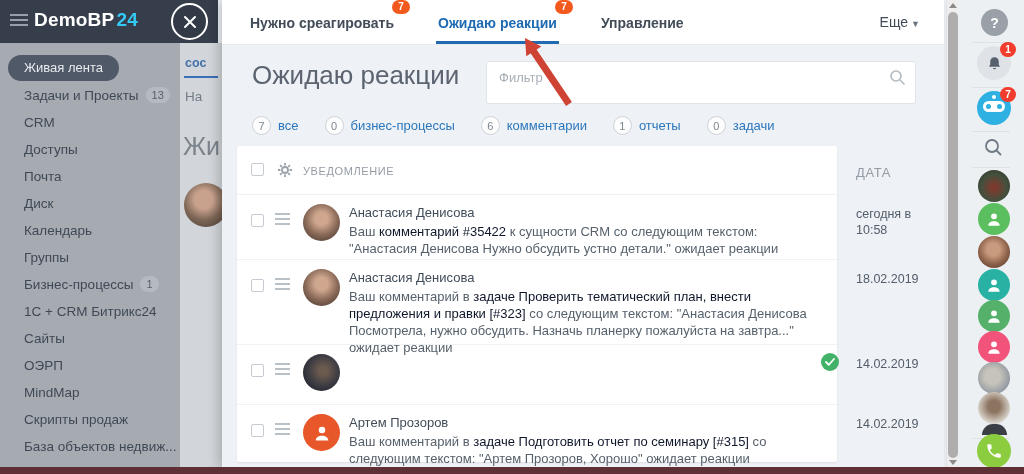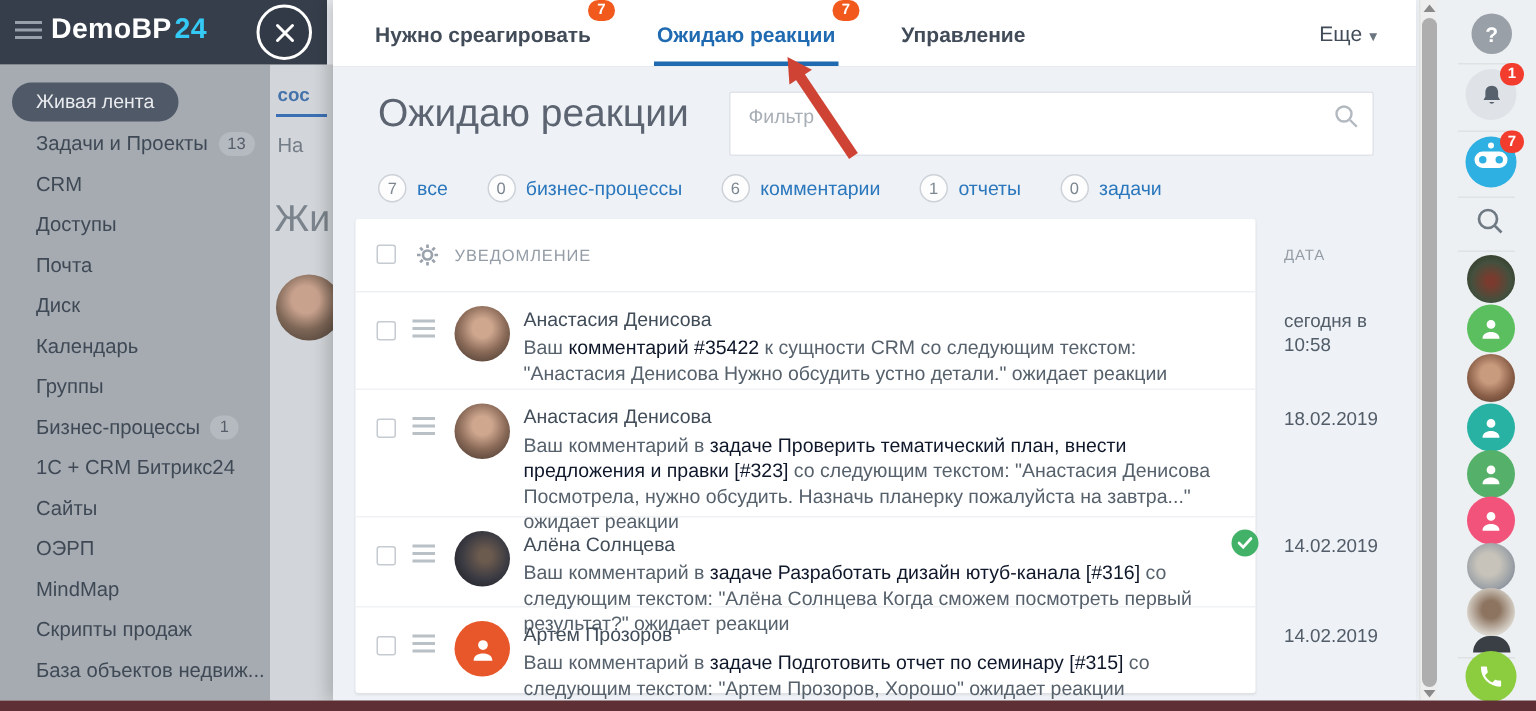--- a/index.html
+++ b/index.html
@@ -58,21 +58,21 @@
   .chips { position:absolute; left:30px; top:70px; display:flex; gap:26px; align-items:center; }
   .chip { display:flex; align-items:center; cursor:pointer; }
   .chip-count { width:19px; height:19px; border:1px solid #cdd2d8; border-radius:50%; font-size:11px; color:#7d8790;
                 display:inline-flex; align-items:center; justify-content:center; background:#fdfdfe; }
   .chip-label { font-size:13px; color:#2a77bd; margin-left:7px; }
 
   .card { position:absolute; left:15px; top:100px; width:600px; height:316px; background:#fff; border-radius:2px;
           box-shadow:0 1px 2px rgba(0,0,0,.08); }
   .card-head { position:relative; height:49px; border-bottom:1px solid #eef1f3; }
   .col-notif { position:absolute; left:66px; top:19px; font-size:11px; letter-spacing:.6px; color:#949ca6; }
-  .col-date  { position:absolute; left:619px; top:19px; font-size:10px; letter-spacing:.6px; color:#949ca6; }
+  .col-date  { position:absolute; left:619px; top:19px; font-size:13px; letter-spacing:.6px; color:#949ca6; }
   .cb { width:13px; height:13px; border:1px solid #c5cbd1; border-radius:2px; background:#fff; display:inline-block; cursor:pointer; }
   .card-head .cb { position:absolute; left:14px; top:17px; }
   .gear { position:absolute; left:40px; top:16px; cursor:pointer; }
 
   .row { position:relative; border-bottom:1px solid #f0f2f4; }
   .r1 { height:65px; } .r2 { height:85px; } .r3 { height:60px; } .r4 { height:55px; border-bottom:none; }
   .row .cb { position:absolute; left:14px; top:19px; }
   .handle { position:absolute; left:38px; top:18px; width:15px; cursor:grab; }
   .handle i { display:block; height:2px; background:#b9c0c6; margin-bottom:3px; }
   .avatar { position:absolute; left:66px; top:9px; width:37px; height:37px; border-radius:50%; overflow:hidden; }
@@ -260,24 +260,20 @@
         </div>
 
         <div class="row r3">
           <span class="cb"></span>
           <span class="handle">
               <i></i>
               <i></i>
               <i></i>
             </span>
           <span class="avatar av-photo-d"></span>
-          <div class="content">
-            <div class="name">Алёна Солнцева</div>
-            <span>Ваш комментарий в </span><a class="lnk">задаче Разработать дизайн ютуб-канала [#316]</a><span> со следующим текстом: "Алёна Солнцева Когда сможем посмотреть первый результат?" ожидает реакции</span>
-          </div>
           <span class="check">
             <svg width="10" height="8" viewBox="0 0 10 8">
                 <path d="M1 4l2.8 2.8L9 1" fill="none" stroke="#fff" stroke-width="1.8" stroke-linecap="round"></path>
               </svg>
           </span>
           <span class="date">14.02.2019</span>
         </div>
 
         <div class="row r4">
           <span class="cb"></span>

